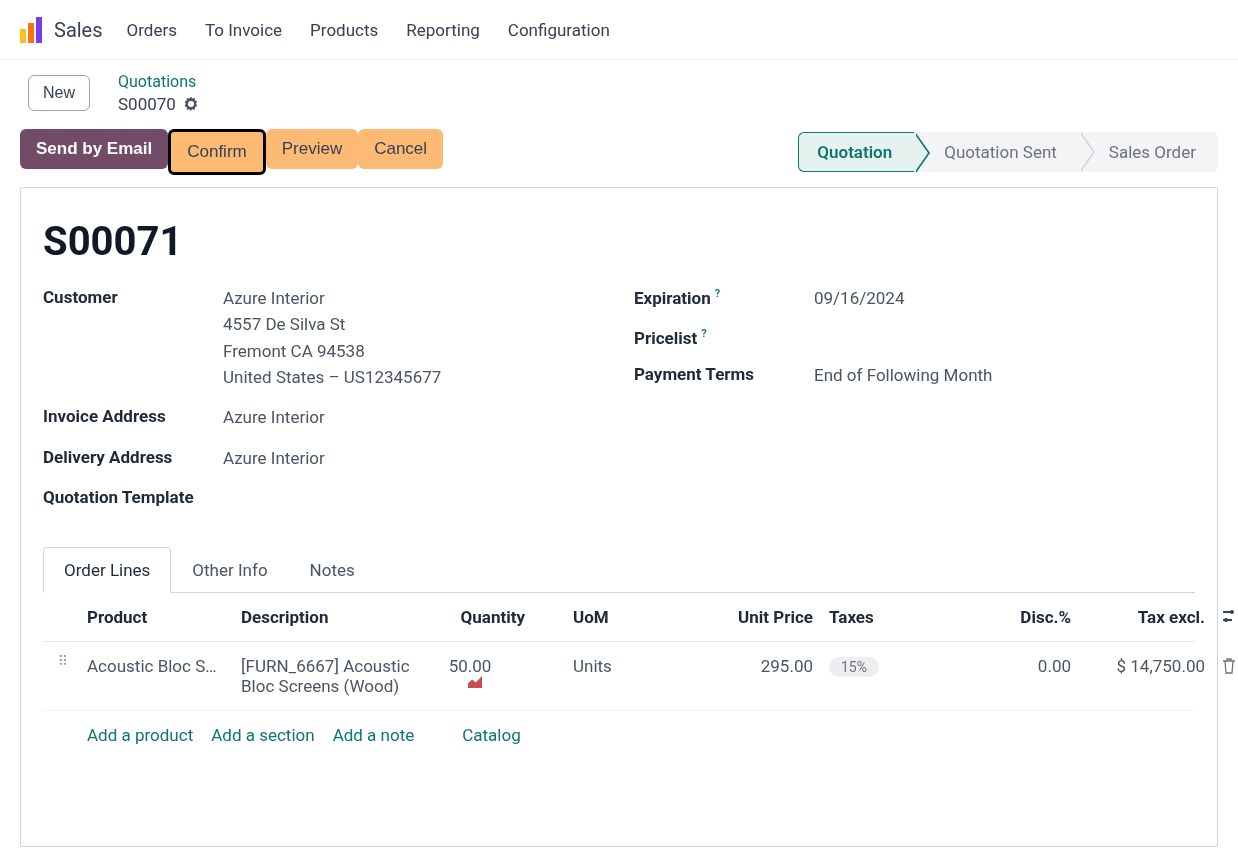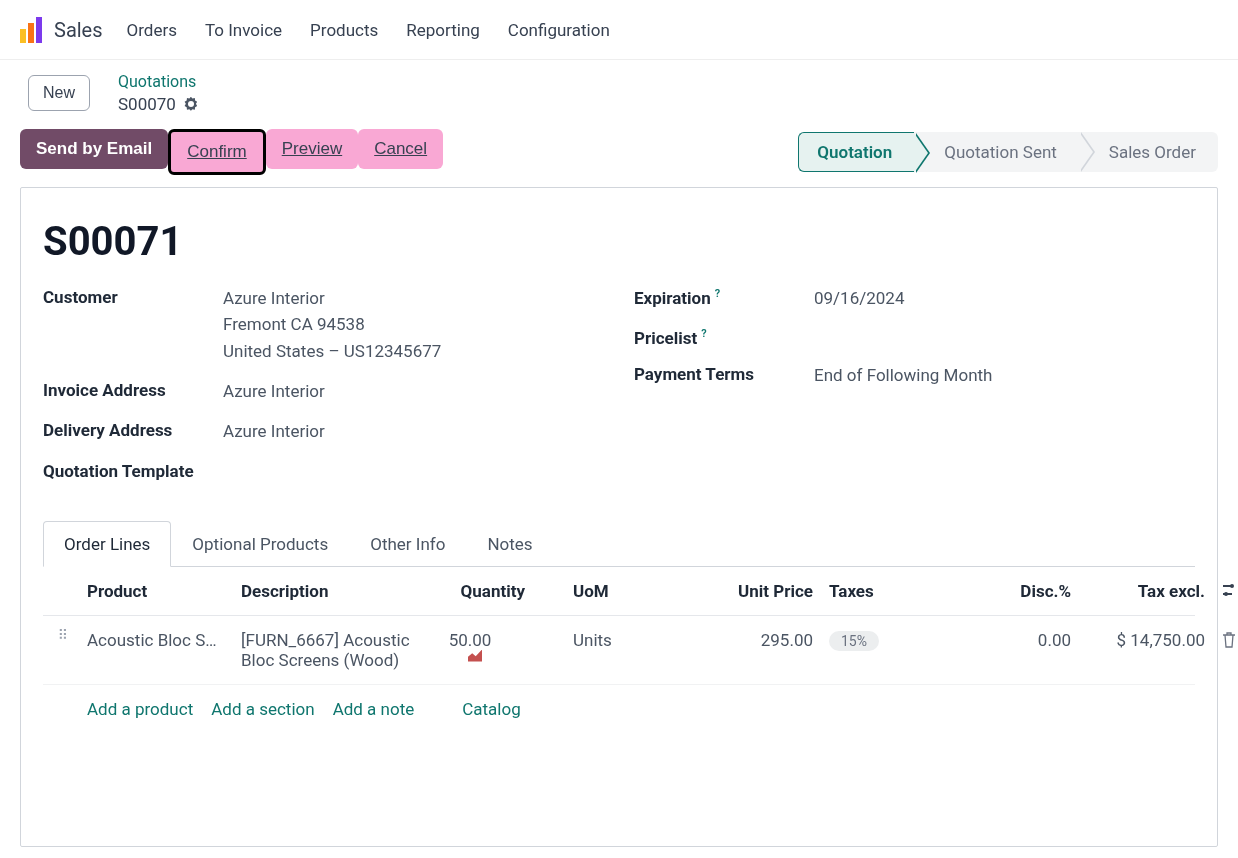--- a/index.html
+++ b/index.html
@@ -70,21 +70,21 @@
   }
   .action-left { display: flex; align-items: flex-start; }
   .btn {
     border: none;
     border-radius: 6px;
     padding: 10px 16px;
     font-size: 17px;
     cursor: pointer;
   }
   .btn-primary { background: #714b67; color: #fff; font-weight: 600; }
-  .btn-secondary { background: #f9a8d4; color: #374151; text-decoration: underline; }
+  .btn-secondary { background: #fdba74; color: #374151; }
   .btn-highlight { border: 3px solid #000; }
 
   .statusbar { display: flex; align-items: stretch; height: 40px; }
   .stage {
     position: relative;
     display: flex; align-items: center;
     padding: 0 22px 0 30px;
     font-size: 17px;
     color: #6b7280;
     background: #f3f4f5;
@@ -241,20 +241,21 @@
 
 <div class="sheet">
   <div class="record-title">S00071</div>
 
   <div class="form-cols">
     <div class="col">
       <div class="field-row">
         <div class="field-label">Customer</div>
         <div class="field-value">
           <div>Azure Interior</div>
+          <div>4557 De Silva St</div>
           <div>Fremont CA 94538</div>
           <div>United States – US12345677</div>
         </div>
       </div>
       <div class="field-row">
         <div class="field-label">Invoice Address</div>
         <div class="field-value">Azure Interior</div>
       </div>
       <div class="field-row">
         <div class="field-label">Delivery Address</div>
@@ -280,21 +281,20 @@
       </div>
       <div class="field-row">
         <div class="field-label">Payment Terms</div>
         <div class="field-value">End of Following Month</div>
       </div>
     </div>
   </div>
 
   <div class="tabs">
     <div class="tab active">Order Lines</div>
-    <div class="tab">Optional Products</div>
     <div class="tab">Other Info</div>
     <div class="tab">Notes</div>
   </div>
 
   <div class="grid">
     <div class="grid-head">
       <div></div>
       <div>Product</div>
       <div>Description</div>
       <div class="right">Quantity</div>

